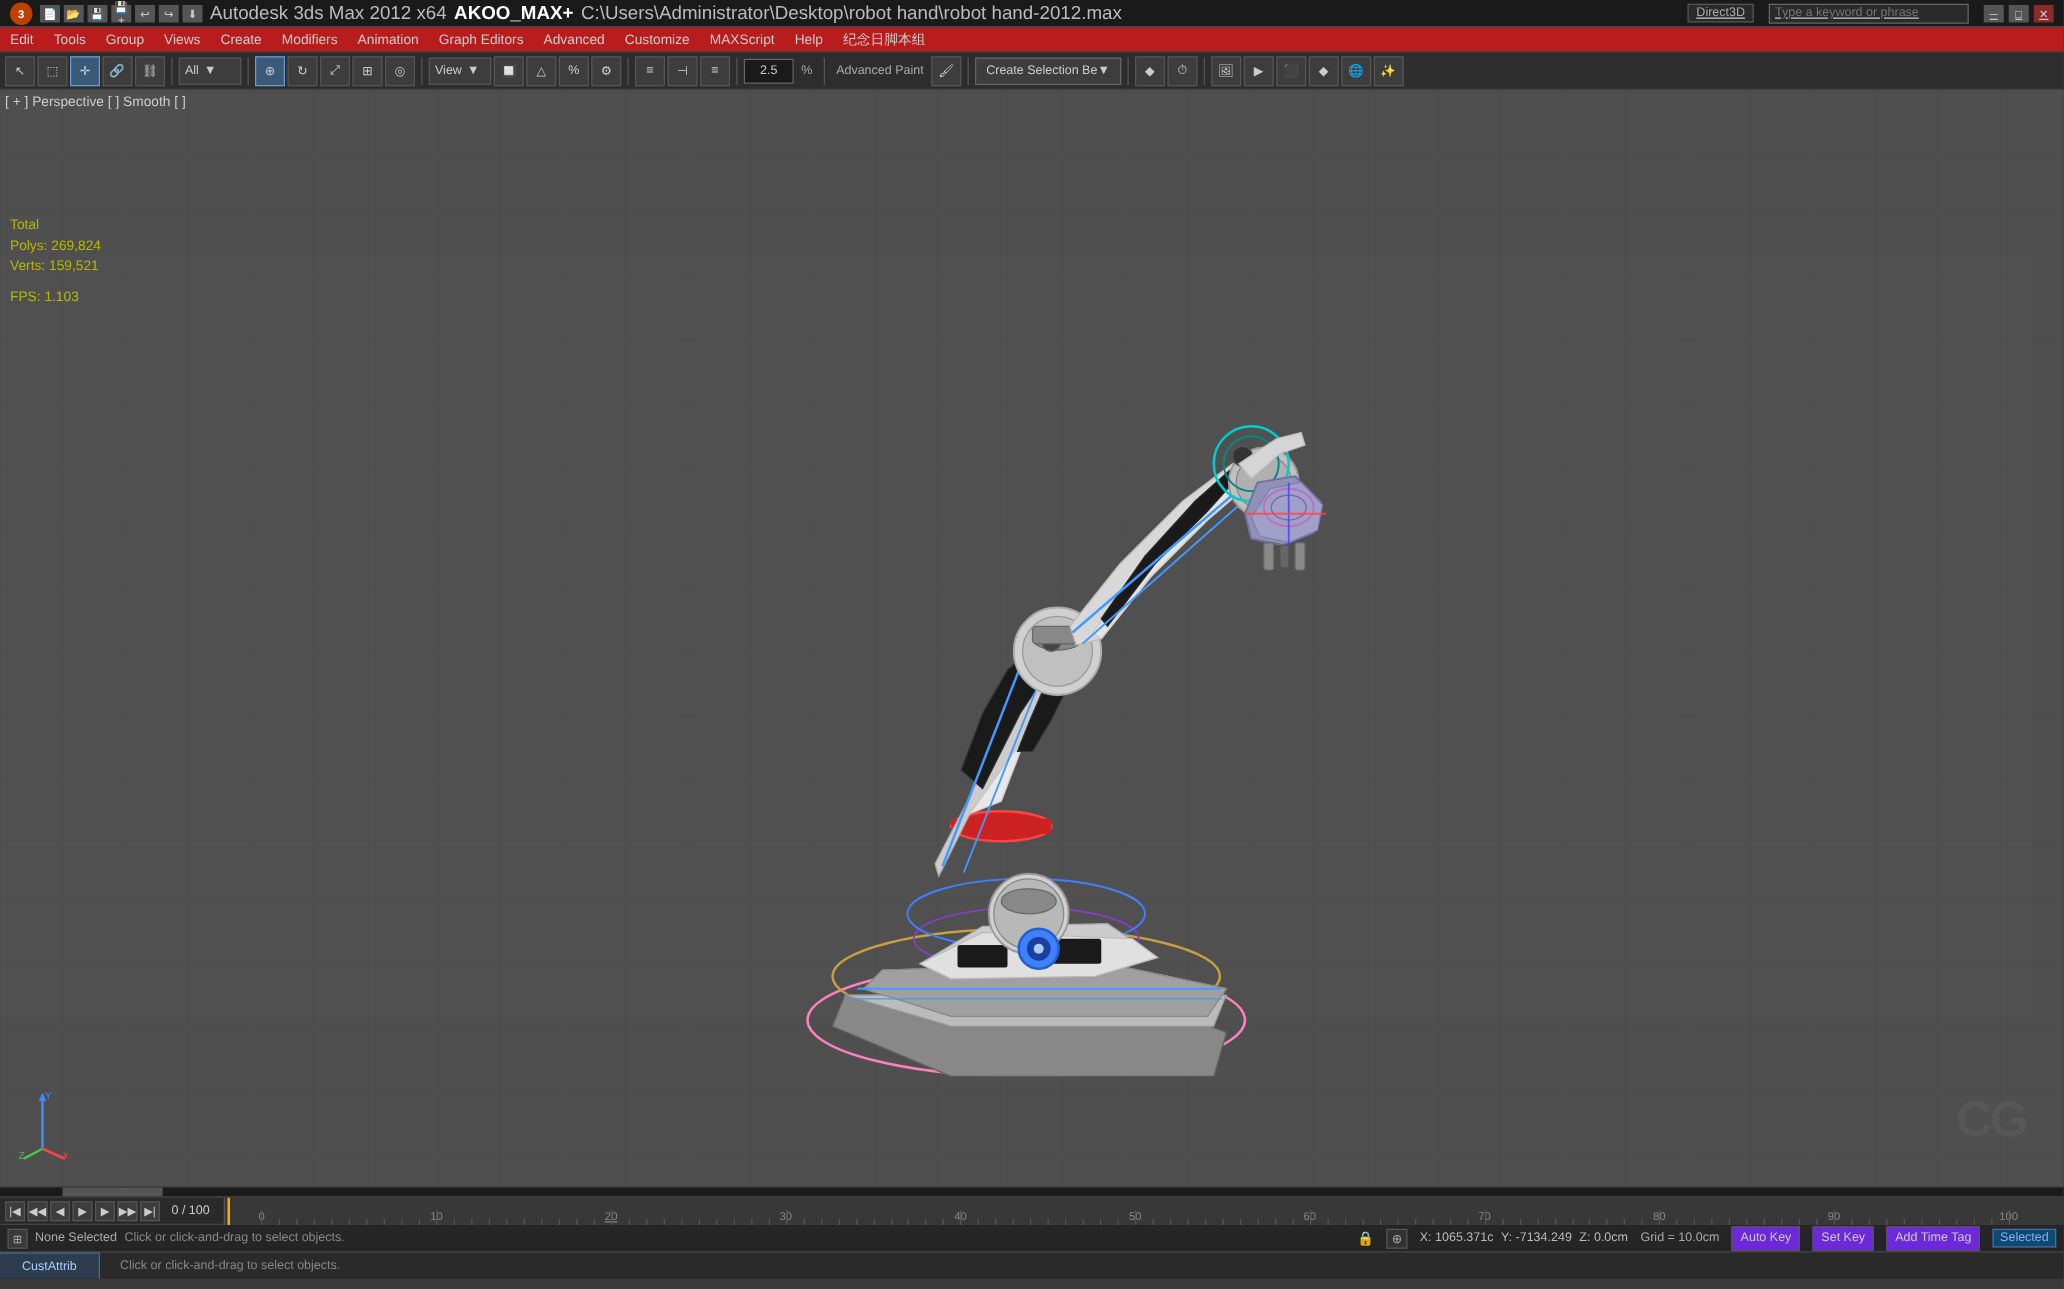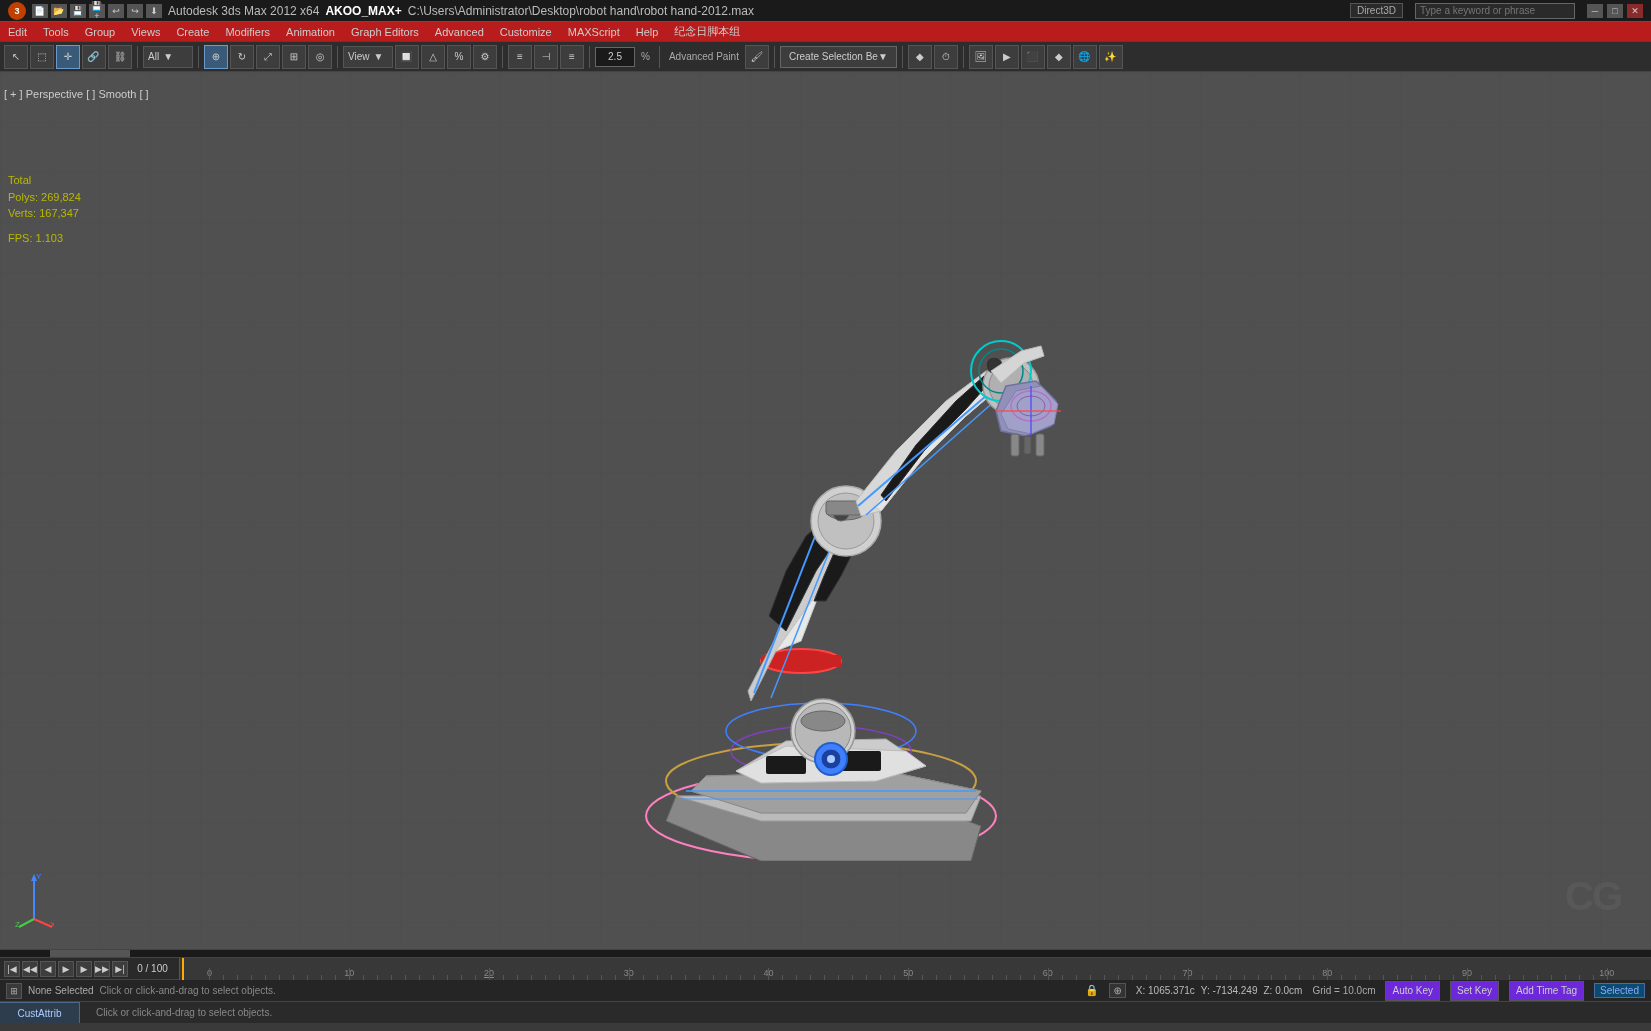--- a/index.html
+++ b/index.html
@@ -31,27 +31,28 @@
     }
     #title-bar .app-logo {
       width: 18px;
       height: 18px;
       background: #c04000;
       border-radius: 50%;
       display: flex; align-items: center; justify-content: center;
       font-size: 9px; font-weight: bold; color: white;
     }
     #title-bar .title-text {
-      font-size: 12px;
+      font-size: 15px;
       color: #bbb;
     }
     #title-bar .title-right {
       display: flex;
       align-items: center;
       gap: 12px;
+      text-decoration: underline;
     }
     #title-bar .renderer-info {
       font-size: 10px;
       color: #aaa;
       background: #2a2a2a;
       padding: 1px 6px;
       border: 1px solid #555;
     }
     #title-bar .search-box {
       width: 160px;
@@ -173,21 +174,21 @@
     #viewport {
       flex: 1;
       background: #505050;
       position: relative;
       overflow: hidden;
     }
 
     
     #viewport-label {
       position: absolute;
-      top: 16px;
+      top: 4px;
       left: 4px;
       color: #cccccc;
       font-size: 11px;
       z-index: 10;
       pointer-events: none;
     }
 
     
     #stats-overlay {
       position: absolute;
@@ -516,21 +517,21 @@
     <div id="viewport-label">[ + ] Perspective [ ] Smooth [ ]</div>
 
     <div id="stats-overlay">
       <div>Total</div>
       <div>
         <span>Polys:</span>
         <span>269,824</span>
       </div>
       <div>
         <span>Verts:</span>
-        <span>167,347</span>
+        <span>159,521</span>
       </div>
       <div style="margin-top:8px;">
         <span>FPS:</span>
         <span>1.103</span>
       </div>
     </div>
 
     <div id="robot-container">
       <svg width="480" height="700" viewBox="0 0 480 700">
 

